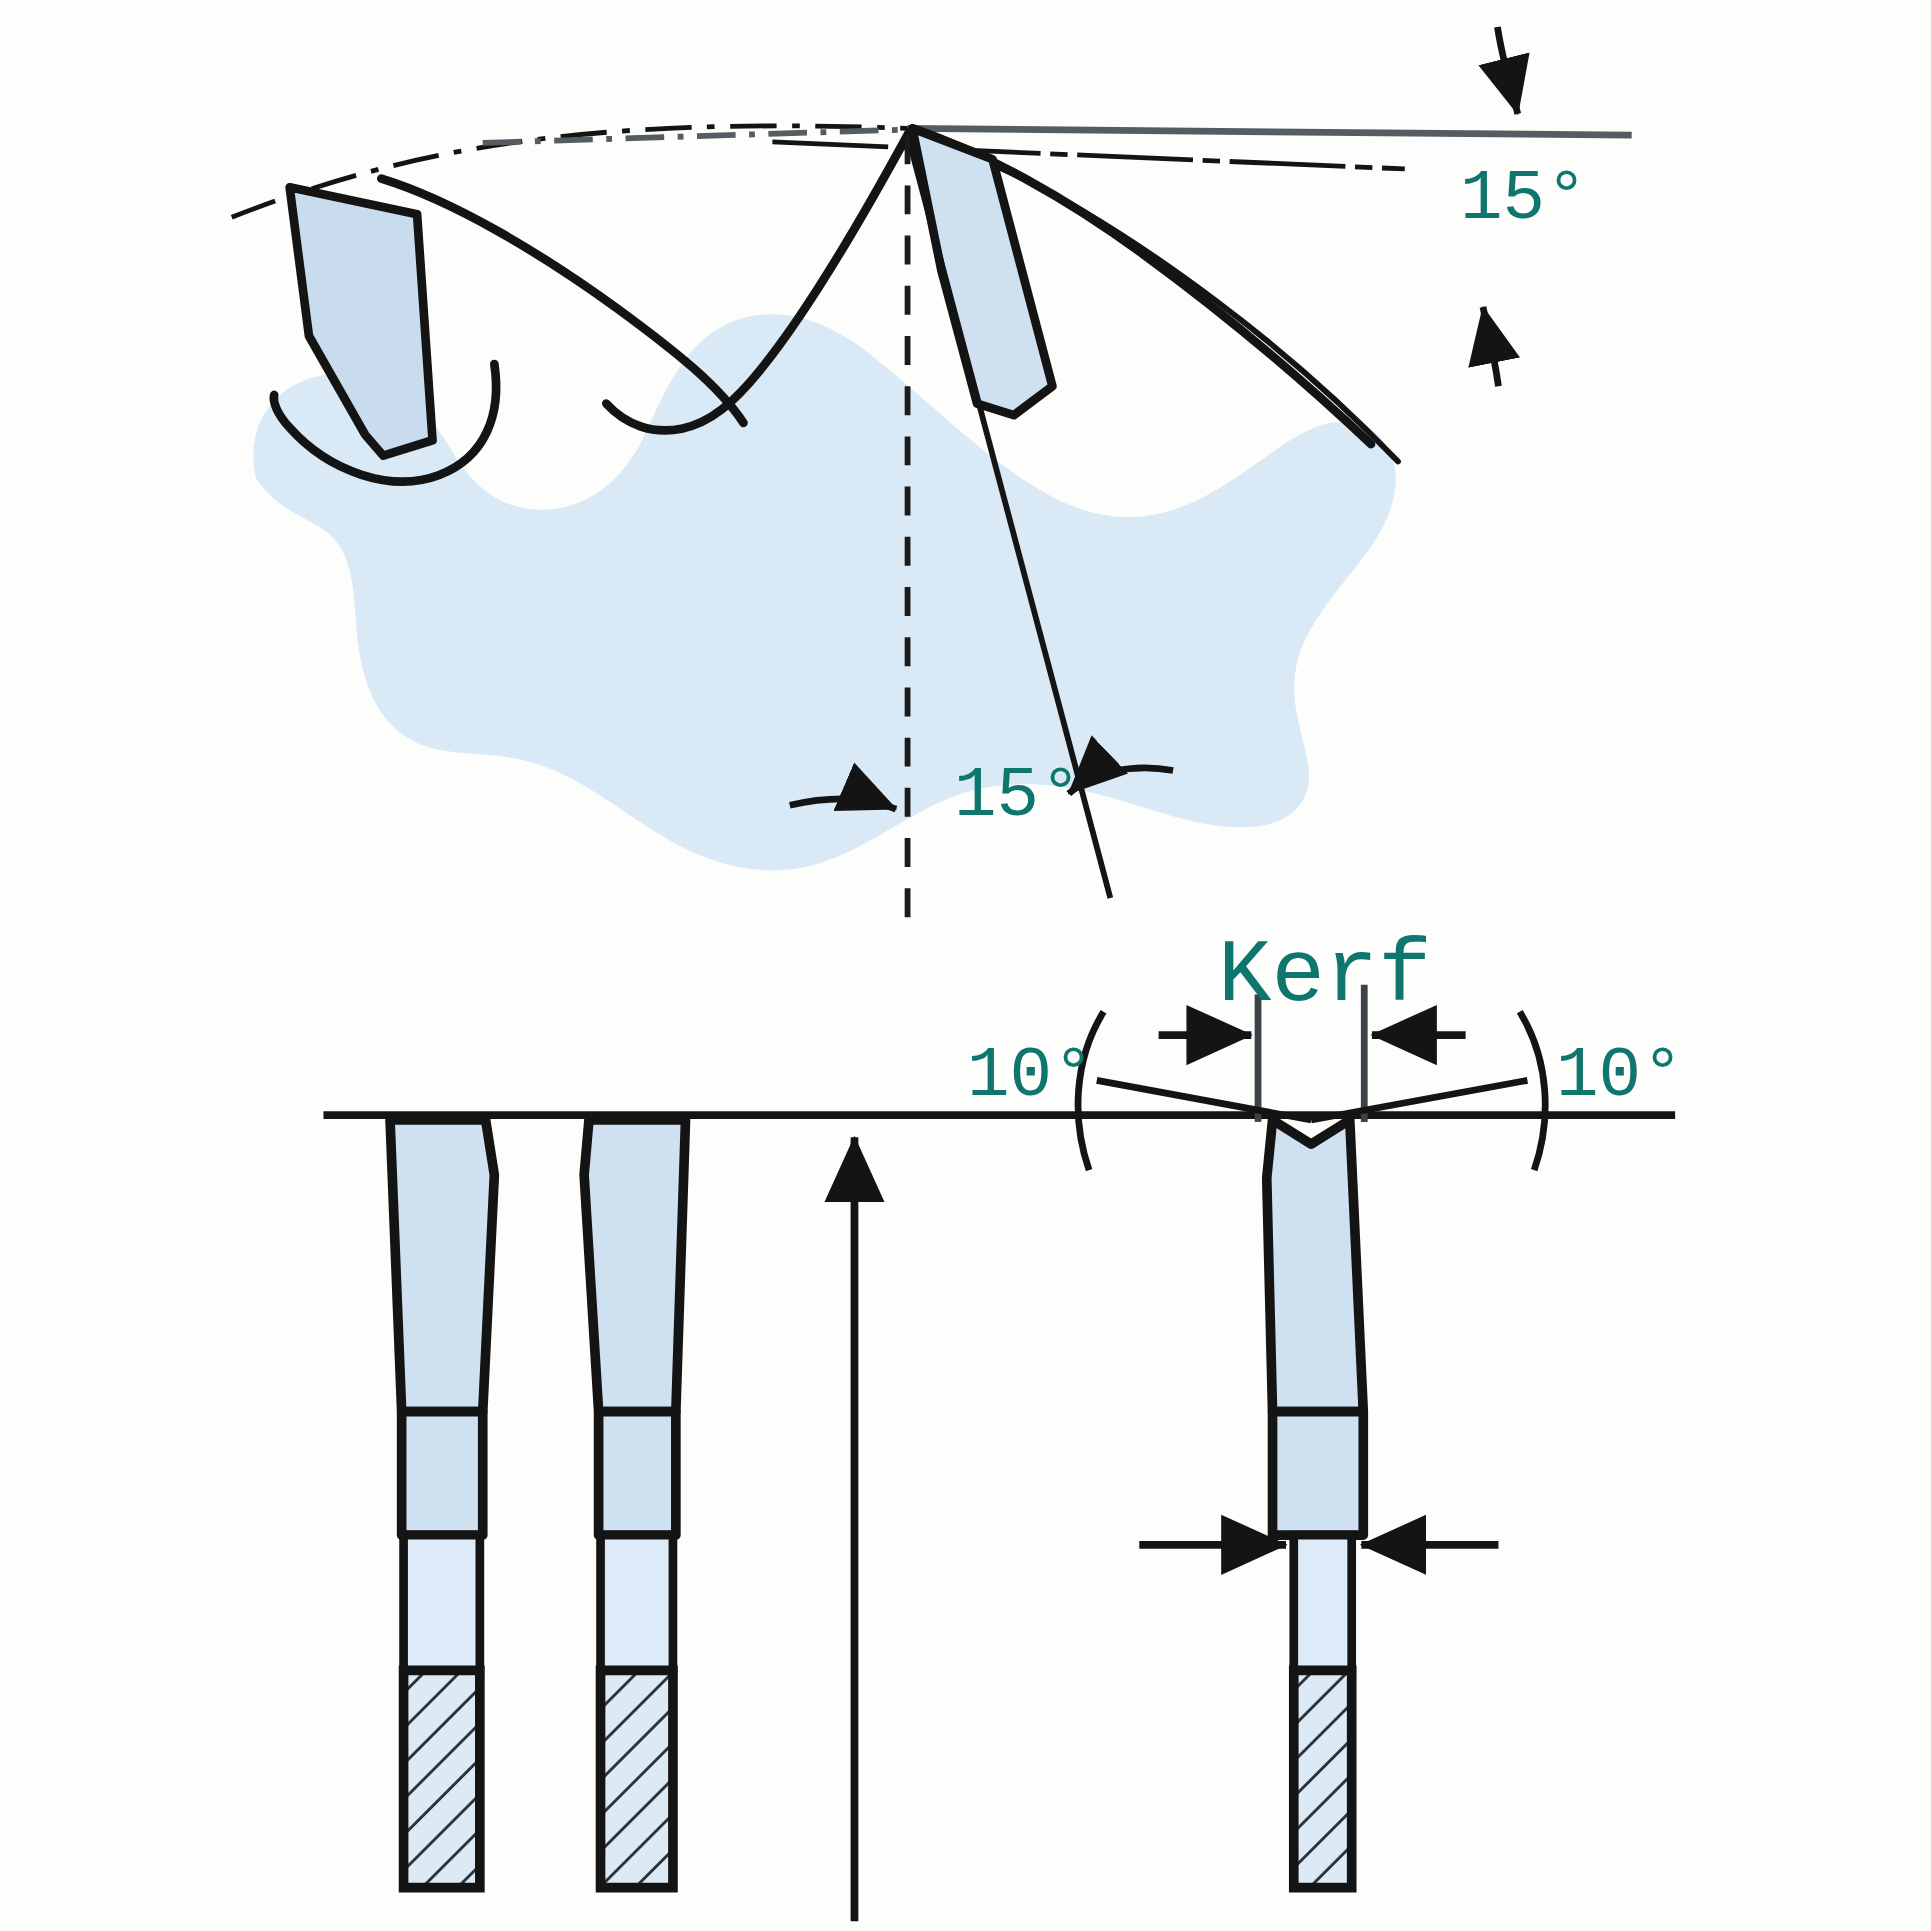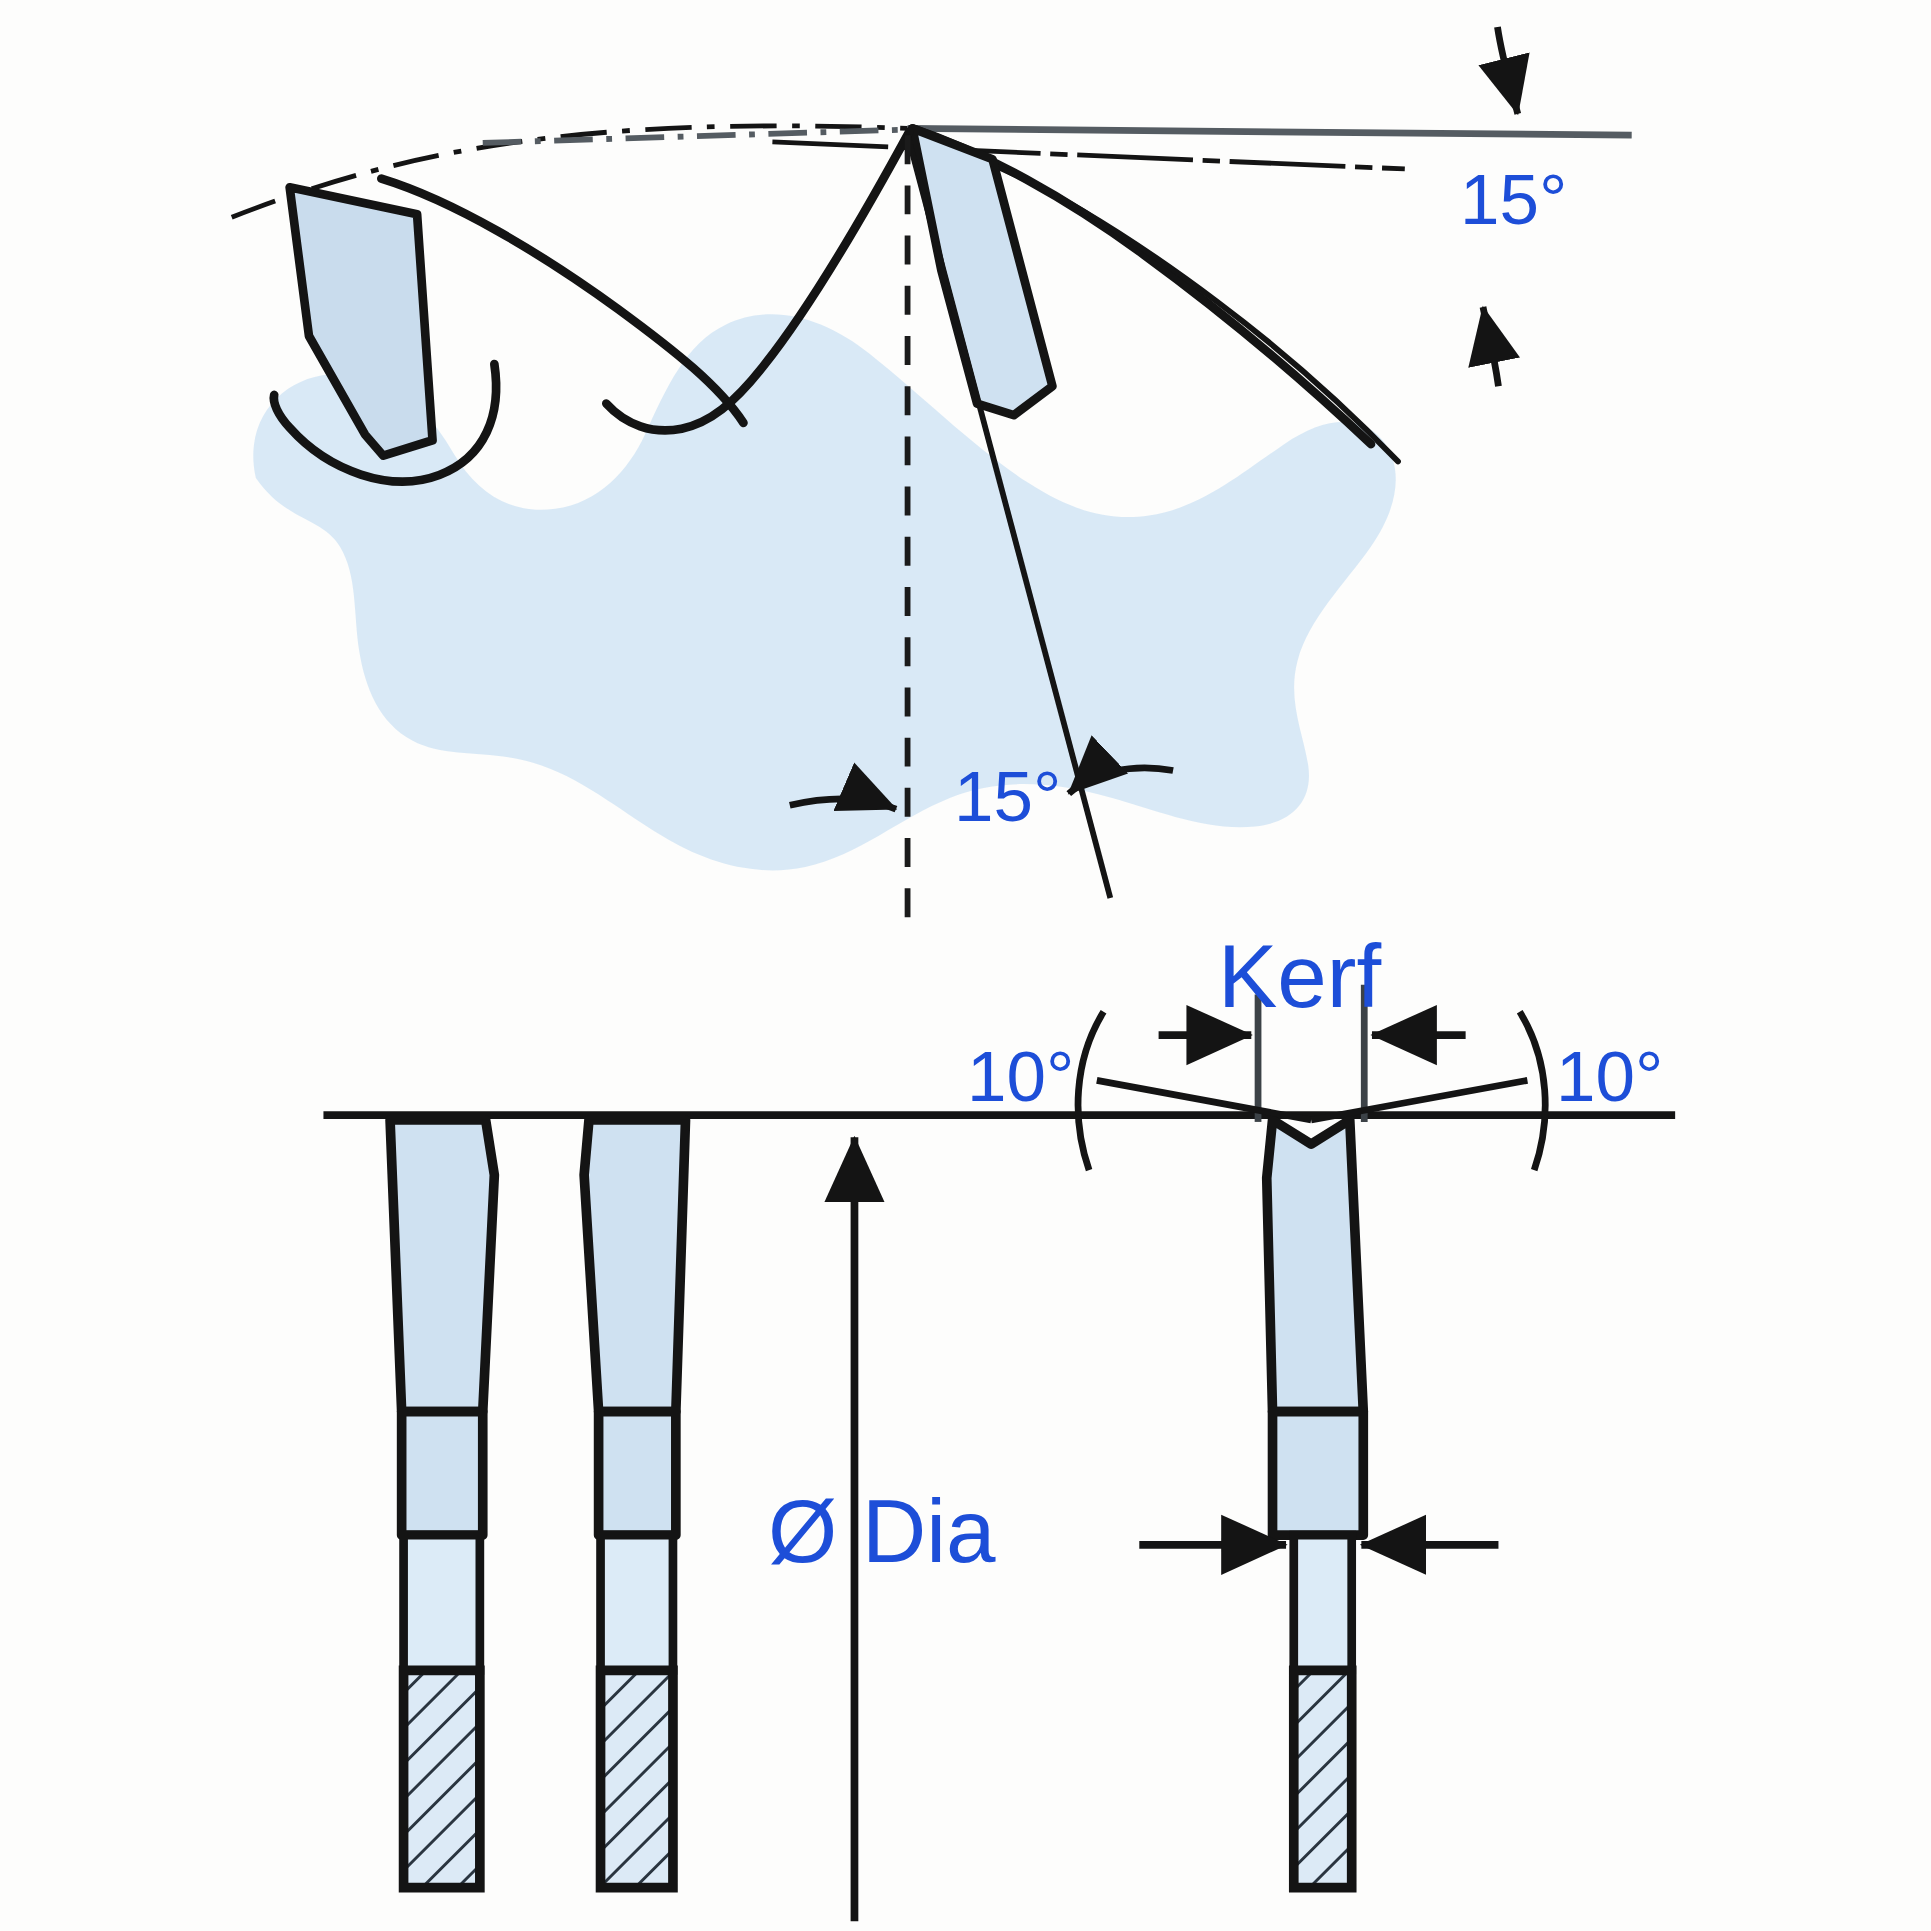--- a/index.html
+++ b/index.html
@@ -19,22 +19,22 @@
   }
   svg.diagram {
     position: absolute;
     left: 0;
     top: 0;
     width: 1931px;
     height: 1931px;
   }
   .lbl {
     position: absolute;
-    color: #1d4ed8;
-    font-family: Liberation Sans, sans-serif;
+    color: #0f766e;
+    font-family: Liberation Mono, monospace;
     font-weight: 400;
     white-space: nowrap;
     line-height: 1;
     user-select: none;
   }
   .lbl-angle { font-size: 71px; }
   .lbl-big   { font-size: 89px; }
 </style>
 </head>
 <body>
@@ -156,17 +156,16 @@
   <div class="lbl lbl-angle" style="left:1460px; top:164px;">15°</div>
 
   <div class="lbl lbl-angle" style="left:954px; top:761px;">15°</div>
 
   <div class="lbl lbl-big" style="left:1218px; top:892px;margin-top:40px;">Kerf</div>
 
   <div class="lbl lbl-angle" style="left:967px; top:1041px;">10°</div>
 
   <div class="lbl lbl-angle" style="left:1556px; top:1041px;">10°</div>
 
-  <div class="lbl lbl-big" style="left:768px; top:1487px;">Ø Dia</div>
 
 
 </div>
 
 
 </body></html>

